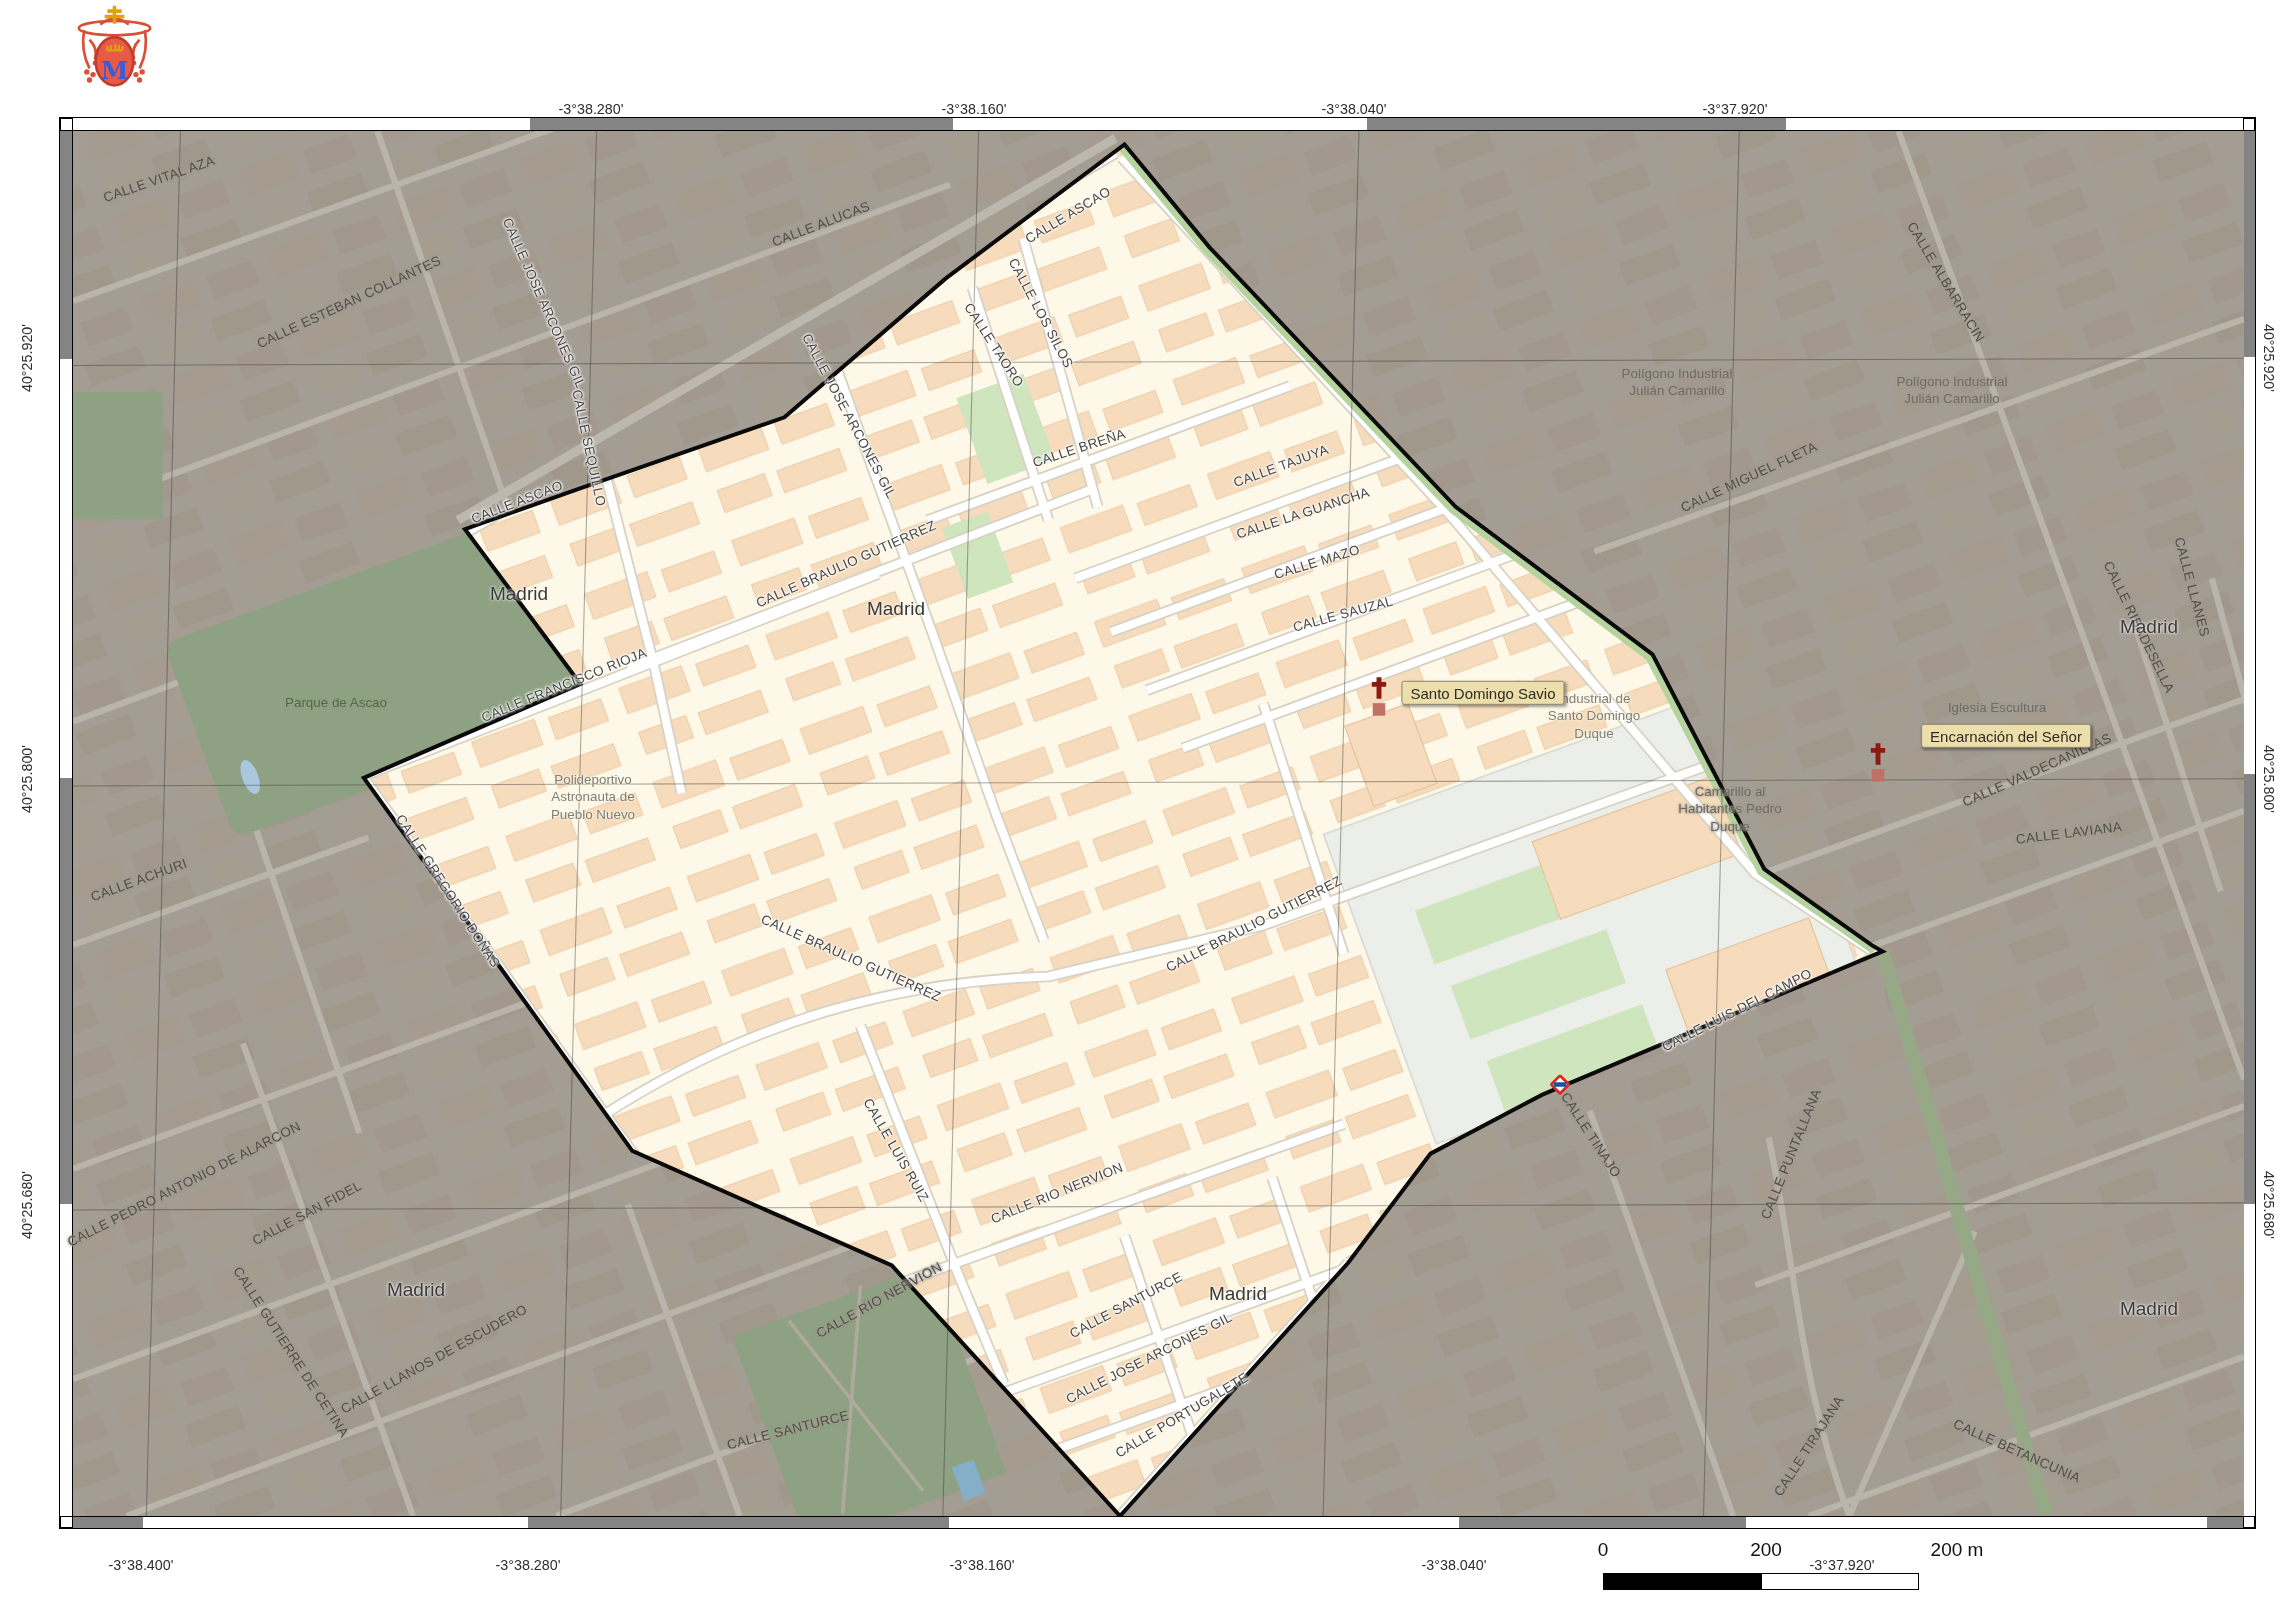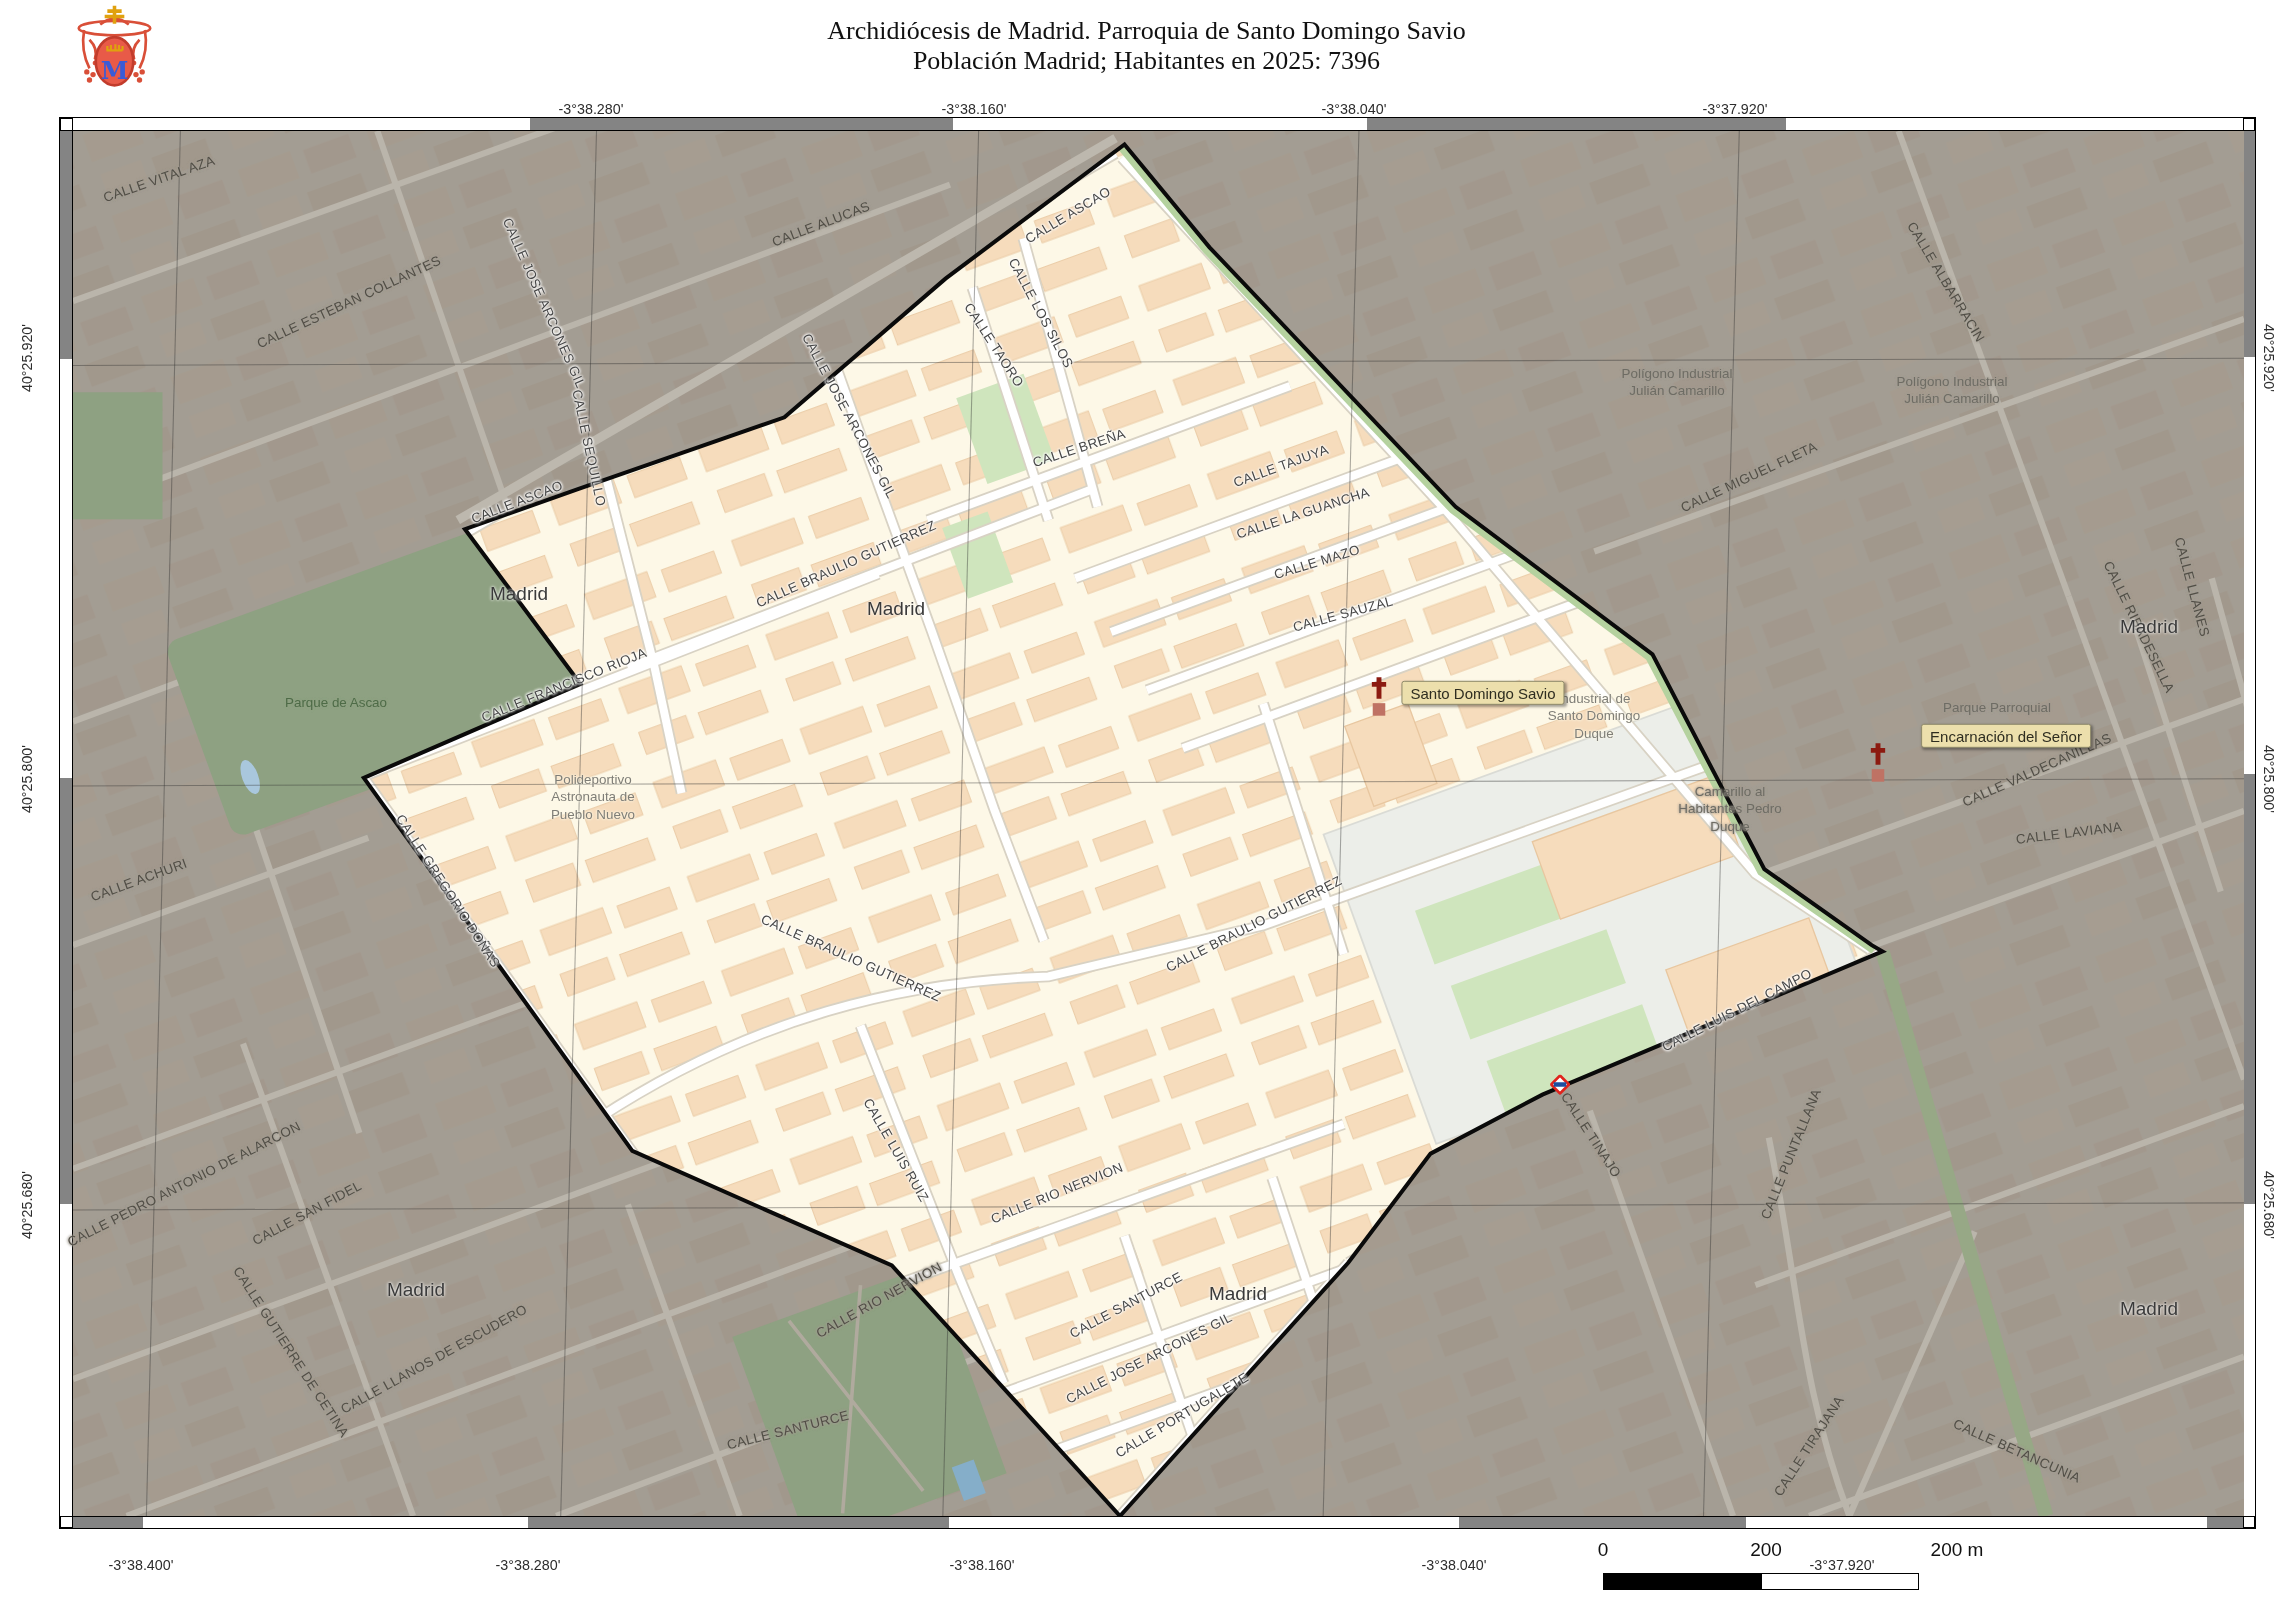--- a/index.html
+++ b/index.html
@@ -46,24 +46,20 @@
   .scale-num{position:absolute;font-size:19px;color:#111;transform:translate(-50%,-50%);white-space:nowrap;}
   .scalebar{position:absolute;left:1603px;top:1573px;width:316px;height:17px;border:1.8px solid #000;box-sizing:border-box;
     background:linear-gradient(90deg,#000 0,#000 158px,#fff 158px);}
   .logo,.north{position:absolute;}
 </style>
 </head>
 <body>
 
 <div class="page">
 
-  <div class="title-wrap">
-    <div class="title-line">Archidiócesis de Madrid. Parroquia de Santo Domingo Savio</div>
-    <div class="title-line">Población Madrid; Habitantes en 2025: 7396</div>
-  </div>
 
   <svg class="logo" style="left:75px;top:3.6px" width="79" height="84" viewBox="0 0 88 94">
     <g fill="none" stroke="#d94f38" stroke-width="3">
       <ellipse cx="44" cy="27" rx="40" ry="8"></ellipse>
       <path d="M28,23 Q44,10 60,23"></path>
       <path d="M10,29 Q6,52 16,72 M78,29 Q82,52 72,72"></path>
       <path d="M16,40 Q26,50 22,62 M72,40 Q62,50 66,62"></path>
     </g>
     <g fill="#d94f38">
       <circle cx="13" cy="76" r="3"></circle>
@@ -320,21 +316,21 @@
         <div>Industrial de</div>
         <div>Santo Domingo</div>
         <div>Duque</div>
       </div>
       <div class="place area-out" style="left: 1730px; top: 809px;">
         <div>Camarillo al</div>
         <div>Habitantes Pedro</div>
         <div>Duque</div>
       </div>
       <div class="place area-out" style="left: 1997px; top: 708px;">
-        <div>Parque Parroquial</div>
+        <div>Iglesia Escultura</div>
       </div>
     </div>
   <div id="city-layer">
       <div class="city-label" style="left: 519px; top: 594px;">Madrid</div>
       <div class="city-label" style="left: 896px; top: 609px;">Madrid</div>
       <div class="city-label" style="left: 2149px; top: 627px;">Madrid</div>
       <div class="city-label" style="left: 416px; top: 1290px;">Madrid</div>
       <div class="city-label" style="left: 1238px; top: 1294px;">Madrid</div>
       <div class="city-label" style="left: 2149px; top: 1309px;">Madrid</div>
     </div>

